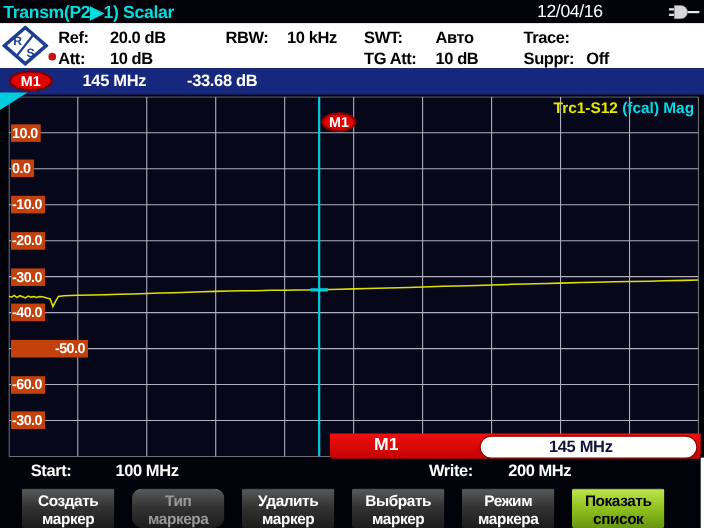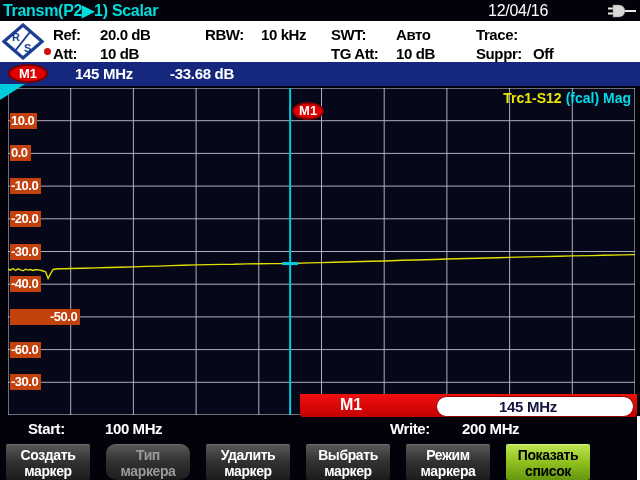--- a/index.html
+++ b/index.html
@@ -37,21 +37,21 @@
   
   #mentry{position:absolute;left:300px;top:394px;width:337px;height:25px;background:linear-gradient(#f01010,#c00000);border-radius:0 0 6px 6px;}
   #mentry .mname{position:absolute;left:40px;top:2px;color:#fff;font-size:16px;font-weight:bold;}
   #mpill{position:absolute;right:3px;top:2px;width:198px;height:21px;background:#fff;border:1px solid #8a0000;border-radius:11px;color:#14143c;font-size:15px;font-weight:bold;line-height:19px;padding-left:62px;letter-spacing:-0.3px;}
 
   
   #freqrow{position:absolute;left:0;top:417px;width:640px;height:26px;background:#02020a;}
   .frq{position:absolute;top:3px;font-size:15px;font-weight:bold;color:#fff;letter-spacing:-0.4px;white-space:nowrap;}
 
   
-  #softkeys{position:absolute;left:4px;top:444px;width:588px;height:36px;display:flex;gap:16px;padding:0 2px;}
+  #softkeys{position:absolute;left:18px;top:444px;width:588px;height:36px;display:flex;gap:16px;padding:0 2px;}
   .skey{flex:1;height:36px;border:0;border-top:1px solid #6e6e6e;border-radius:2px;
         background:linear-gradient(#585858,#333 45%,#1c1c1c);
         color:#fff;font-size:14px;font-weight:bold;line-height:16px;text-align:center;
         letter-spacing:-0.4px;padding:2px 0;cursor:pointer;white-space:pre-line;}
   .skey.disabled{color:#9a9a9a;border-radius:10px;}
   .skey.active{background:linear-gradient(#bce44e,#8fc01e 50%,#659610);border-top:1px solid #d6f08a;color:#000;}
   #edge-strip{position:absolute;right:0;top:416px;width:3px;height:64px;background:#fff;}
 </style>
 </head>
 <body>

